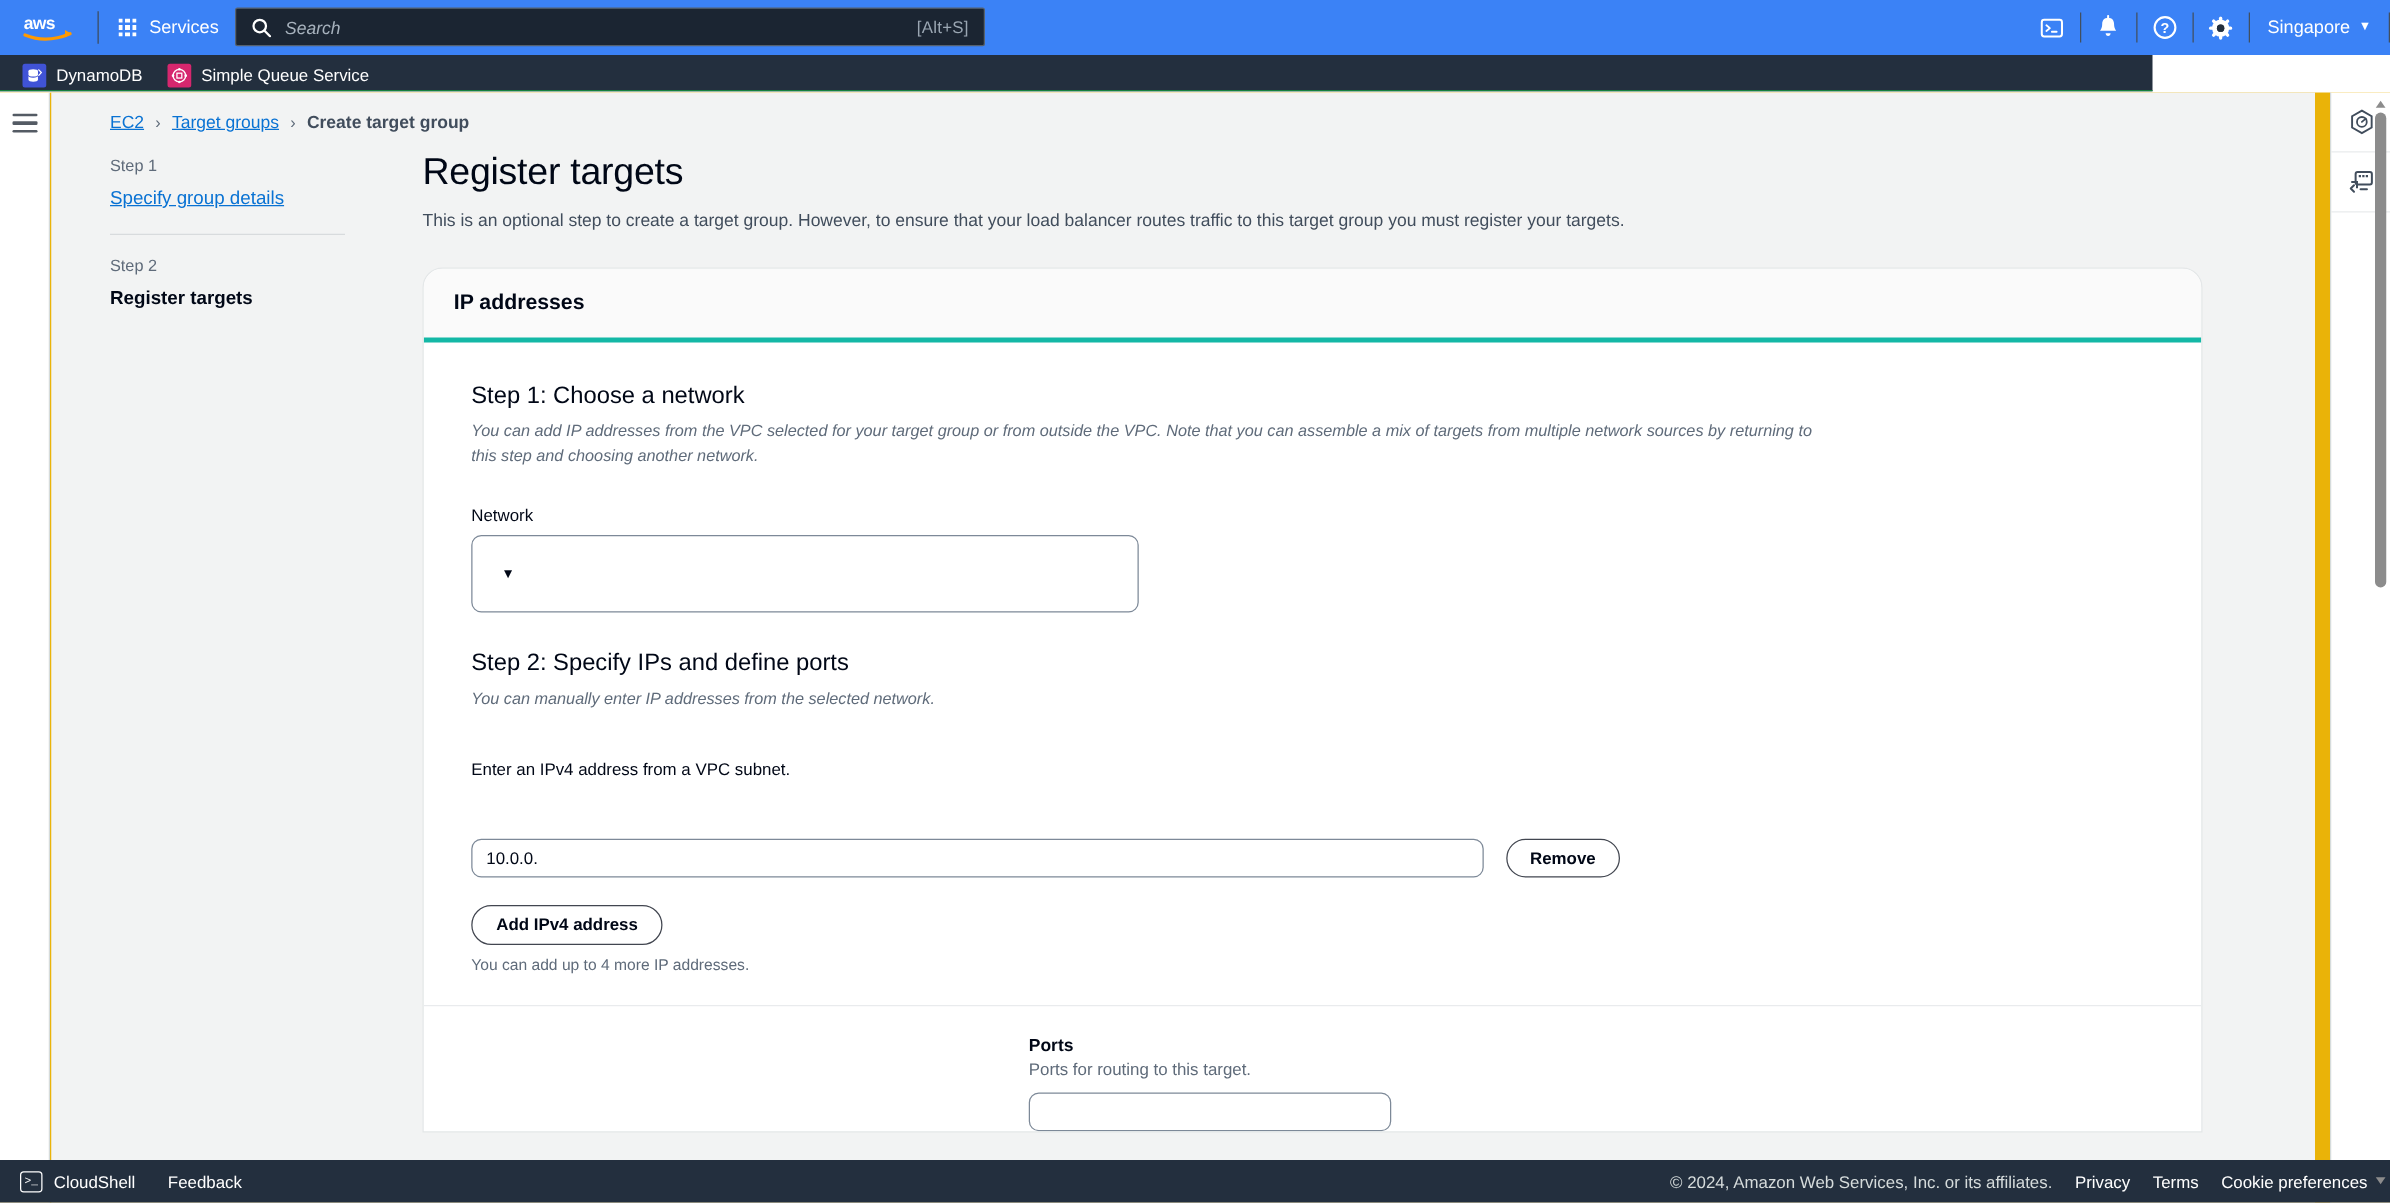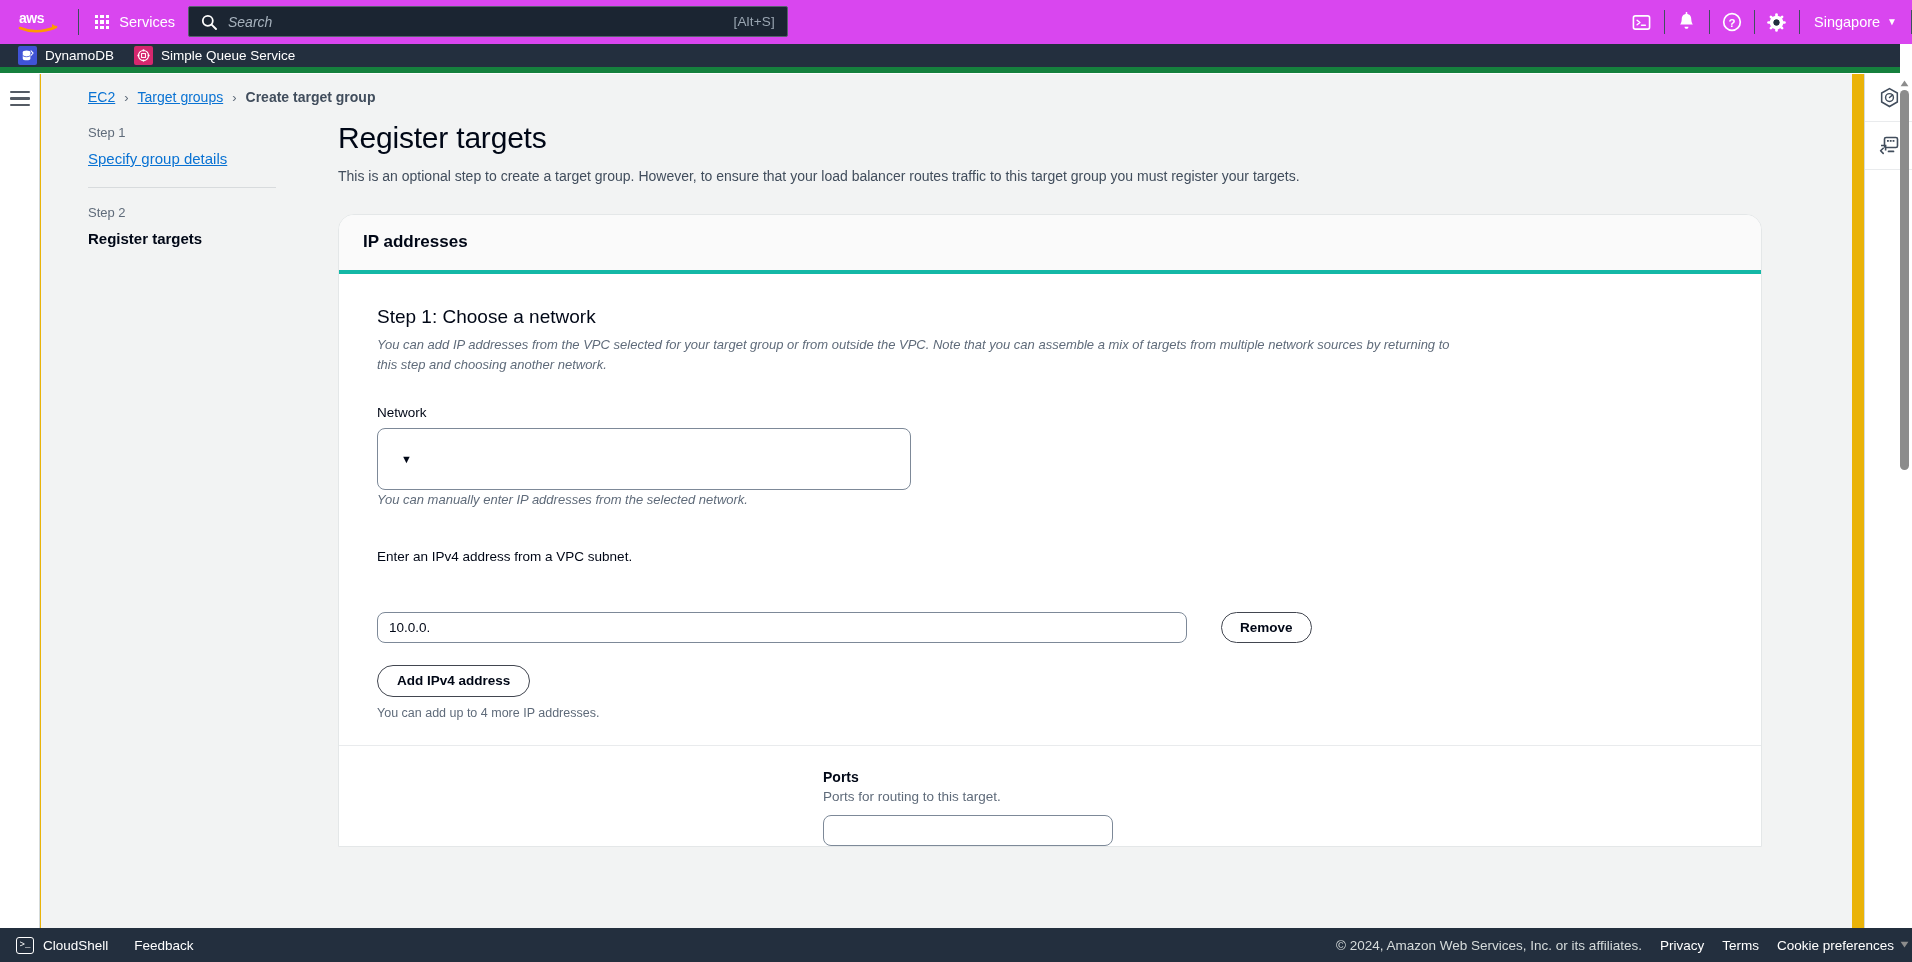--- a/index.html
+++ b/index.html
@@ -10,21 +10,21 @@
     overflow: hidden;
     font-family: "Liberation Sans", sans-serif;
     background: #ffffff;
     color: #16191f;
   }
 
   
   .topnav {
     position: absolute; top: 0; left: 0;
     width: 1912px; height: 44px;
-    background: #d946ef;
+    background: #3b82f6;
     display: flex; align-items: center;
     z-index: 50;
   }
   .aws-logo {
     margin-left: 16px; margin-right: 14px;
     width: 44px; height: 28px;
     display: flex; align-items: center; justify-content: center;
     cursor: pointer;
   }
   .nav-divider {
@@ -83,23 +83,23 @@
     display: flex; align-items: center; gap: 7px;
     color: #ffffff; font-size: 14.5px;
     padding: 0 14px; height: 44px;
     cursor: pointer;
   }
   .caret { font-size: 10px; line-height: 1; }
 
   
   .favbar {
     position: absolute; top: 44px; left: 0;
-    width: 1900px; height: 29px;
+    width: 1722px; height: 29px;
     background: #232f3e;
-    border-bottom: 6px solid #15803d;
+    border-bottom: 1px solid #15803d;
     display: flex; align-items: flex-end;
     padding-left: 14px;
     z-index: 49;
   }
   .fav-item {
     display: flex; align-items: center; gap: 8px;
     color: #ffffff; font-size: 13.5px;
     padding: 2px 10px 2px 4px; margin-right: 6px;
     cursor: pointer; border-radius: 2px;
     white-space: nowrap;
@@ -191,21 +191,21 @@
     padding: 8px 12px 8px 13px;
     display: flex; align-items: center; justify-content: space-between;
     cursor: pointer;
   }
   .select-main { font-size: 14px; color: #000716; line-height: 1.35; }
   .select-sub { font-size: 12.3px; color: #5f6b7a; line-height: 1.42; }
   .select-caret { color: #000716; font-size: 11px; margin-left: 10px; }
 
   .sub-label { font-size: 13.5px; color: #000716; margin: 0 0 8px 0; }
 
-  .iprow { display: flex; align-items: center; gap: 34px; margin-top: 48px; }
+  .iprow { display: flex; align-items: center; gap: 18px; margin-top: 48px; }
   .ip-input {
     width: 810px; height: 31px;
     border: 1px solid #7d8998; border-radius: 8px;
     padding: 0 11px;
     font-size: 13.5px; color: #000716;
     font-family: "Liberation Sans", sans-serif;
     outline: none;
     background: #ffffff;
   }
   .btn {
@@ -460,20 +460,21 @@
           <div class="card-body">
 
             <h2 class="section-h">Step 1: Choose a network</h2>
             <p class="section-desc">You can add IP addresses from the VPC selected for your target group or from outside the VPC. Note that you can assemble a mix of targets from multiple network sources by returning to this step and choosing another network.</p>
 
             <div class="field-label">Network</div>
             <div class="select-box">
               <span class="select-caret">▼</span>
             </div>
 
+            <h2 class="section-h" style="margin-top:30px">Step 2: Specify IPs and define ports</h2>
             <p class="section-desc">You can manually enter IP addresses from the selected network.</p>
 
             <div class="sub-label" style="margin-top:39px">Enter an IPv4 address from a VPC subnet.</div>
 
             <div class="iprow">
               <input class="ip-input" type="text" value="10.0.0." style="">
               <button class="btn">Remove</button>
             </div>
 
             <button class="btn btn-add">Add IPv4 address</button>

